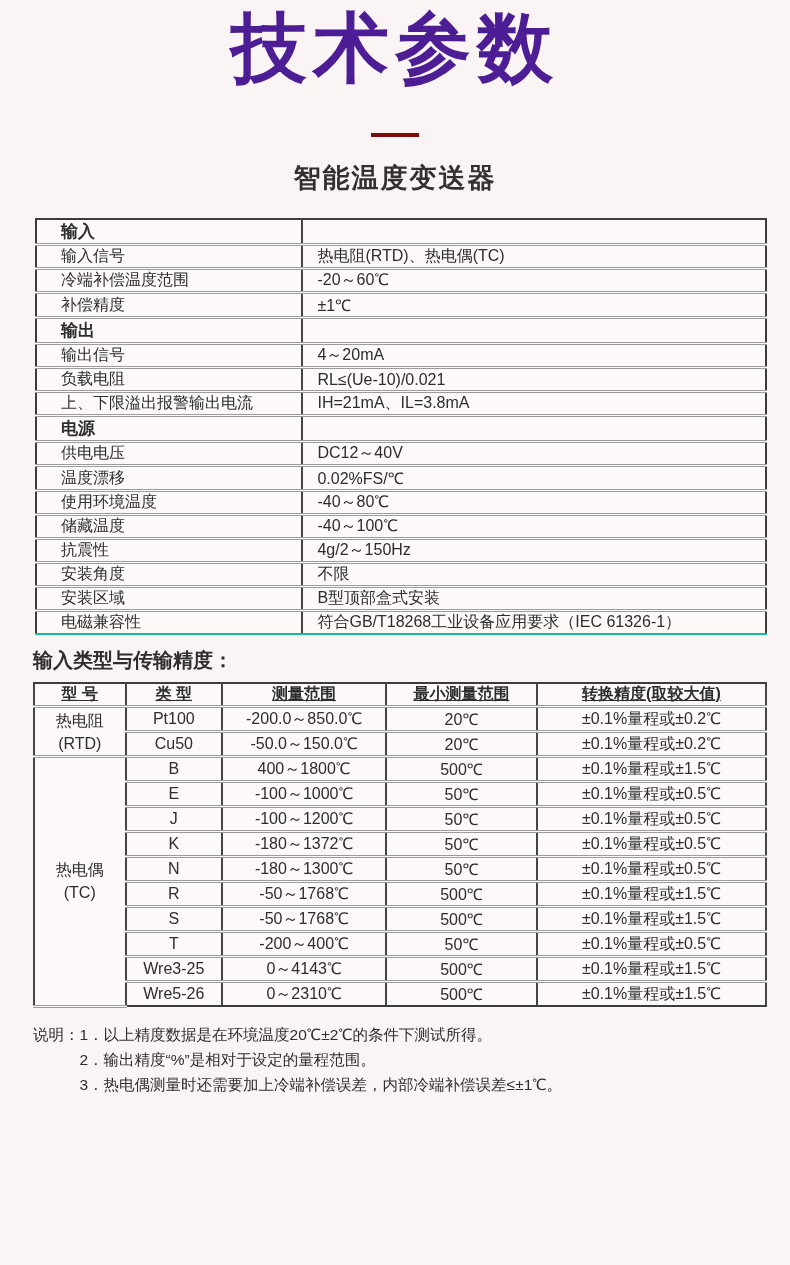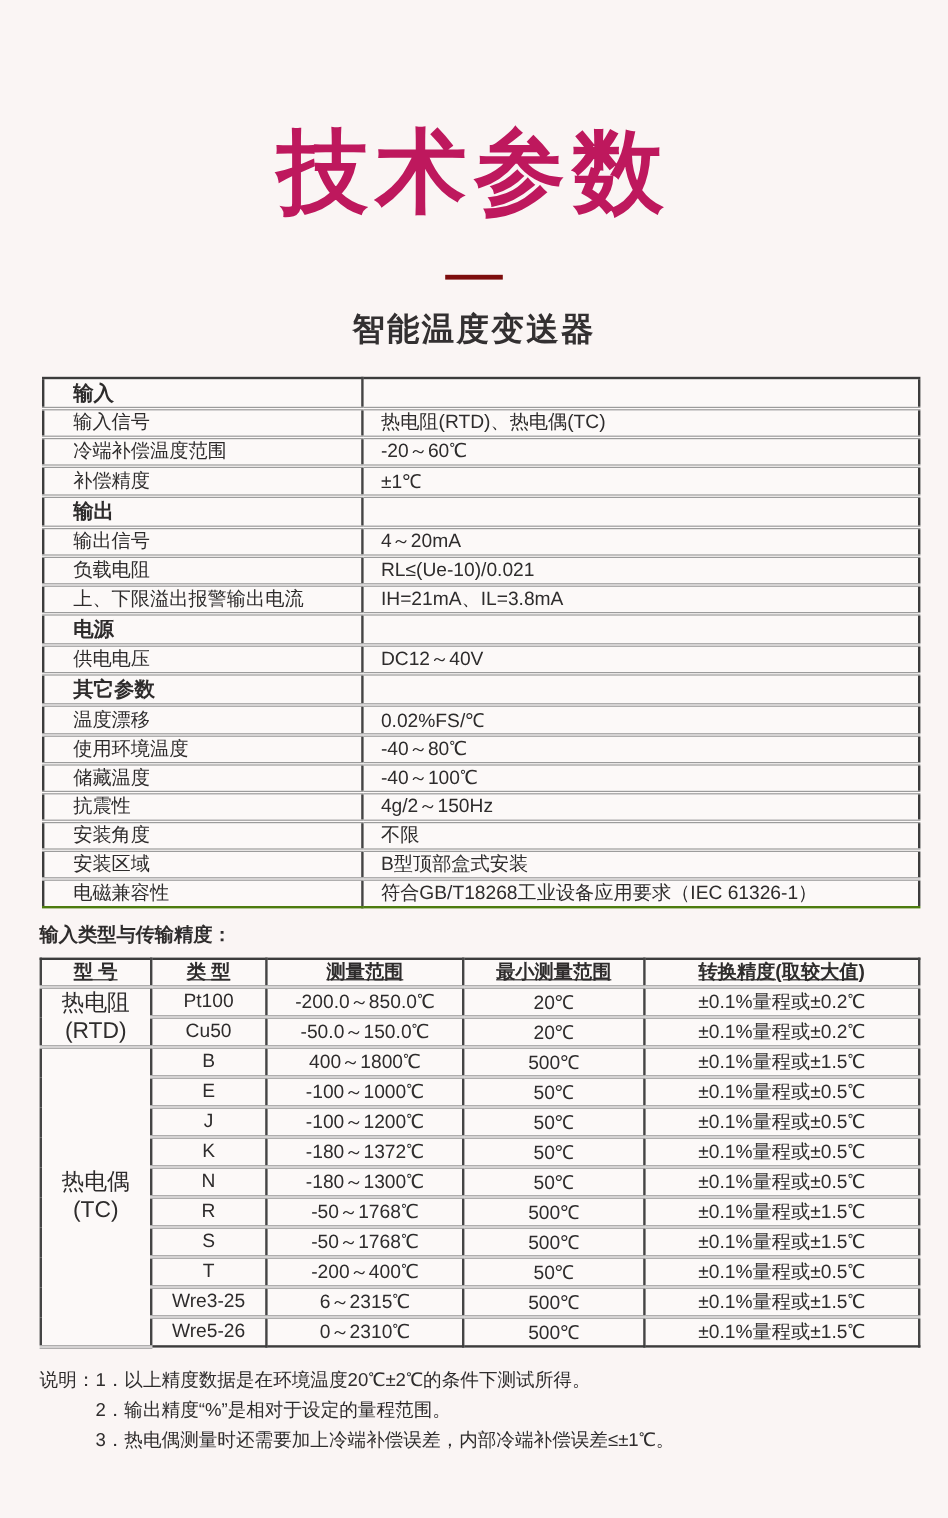--- a/index.html
+++ b/index.html
@@ -9,27 +9,26 @@
   body {
     width: 790px;
     height: 1265px;
     background: #faf5f4;
     font-family: "Liberation Sans", sans-serif;
     color: #2e2c2c;
     overflow: hidden;
   }
   .page-title {
     margin: 0;
-    padding-top: 96px;
     text-align: center;
     font-size: 76px;
     line-height: 1.25;
     font-weight: 900;
     letter-spacing: 6px;
-    color: #be185d;
+    color: #4c1d95;
   }
   .accent-dash {
     width: 48px;
     height: 4px;
     background: #7d0d0d;
     margin: 38px auto 0 auto;
   }
   .subtitle {
     margin-top: 23px;
     text-align: center;
@@ -63,46 +62,46 @@
   table.spec td.c1 {
     padding-left: 24px;
     border-right: 2px solid #454545;
   }
   table.spec td.c2 { padding-left: 14px; }
   table.spec tr.section td.c1 {
     font-weight: 700;
     font-size: 17px;
   }
   table.spec tr:first-child td { border-top: 2px solid #3c3c3c; }
-  table.spec tr:last-child td { border-bottom: 2px solid #4d7c0f; margin-top: 28px; }
+  table.spec tr:last-child td { border-bottom: 2px solid #14b8a6; margin-top: 28px; }
   
   .acc-heading {
     margin: 12px 0 0 33px;
-    font-size: 16px;
+    font-size: 20px;
     font-weight: 700;
     color: #2e2c2c;
   }
   
   table.acc {
     width: 734px;
     margin: 8px 0 0 33px;
     border: 2px solid #3c3c3c;
   }
   table.acc tr { height: 21px; }
   table.acc th, table.acc td {
     text-align: center;
     border-left: 2px solid #454545;
     border-right: 2px solid #454545;
   }
   table.acc th { font-weight: 700; }
   table.acc tr:first-child th { border-top: 2px solid #3c3c3c; text-decoration: underline; }
   table.acc tr:last-child td { border-bottom: 2px solid #3c3c3c; margin-left: 37px; }
   table.acc td.model-cell {
     line-height: 23px;
-    font-size: 19px;
+    font-size: 16px;
   }
   
   .notes {
     display: flex;
     margin: 14px 0 0 33px;
     font-size: 15.5px;
     line-height: 25px;
     color: #2e2c2c;
   }
   .note-items > div { white-space: nowrap; }
@@ -155,24 +154,20 @@
       <td class="c2">IH=21mA、IL=3.8mA</td>
     </tr>
     <tr class="section">
       <td class="c1">电源</td>
       <td class="c2"></td>
     </tr>
     <tr>
       <td class="c1">供电电压</td>
       <td class="c2">DC12～40V</td>
     </tr>
-    <tr class="section">
-      <td class="c1">其它参数</td>
-      <td class="c2"></td>
-    </tr>
     <tr>
       <td class="c1">温度漂移</td>
       <td class="c2">0.02%FS/℃</td>
     </tr>
     <tr>
       <td class="c1">使用环境温度</td>
       <td class="c2">-40～80℃</td>
     </tr>
     <tr>
       <td class="c1">储藏温度</td>
@@ -278,21 +273,21 @@
       <td>±0.1%量程或±1.5℃</td>
     </tr>
     <tr>
       <td>T</td>
       <td>-200～400℃</td>
       <td>50℃</td>
       <td>±0.1%量程或±0.5℃</td>
     </tr>
     <tr>
       <td>Wre3-25</td>
-      <td>6～2315℃</td>
+      <td>0～4143℃</td>
       <td>500℃</td>
       <td>±0.1%量程或±1.5℃</td>
     </tr>
     <tr>
       <td>Wre5-26</td>
       <td>0～2310℃</td>
       <td>500℃</td>
       <td>±0.1%量程或±1.5℃</td>
     </tr>
   </tbody>

